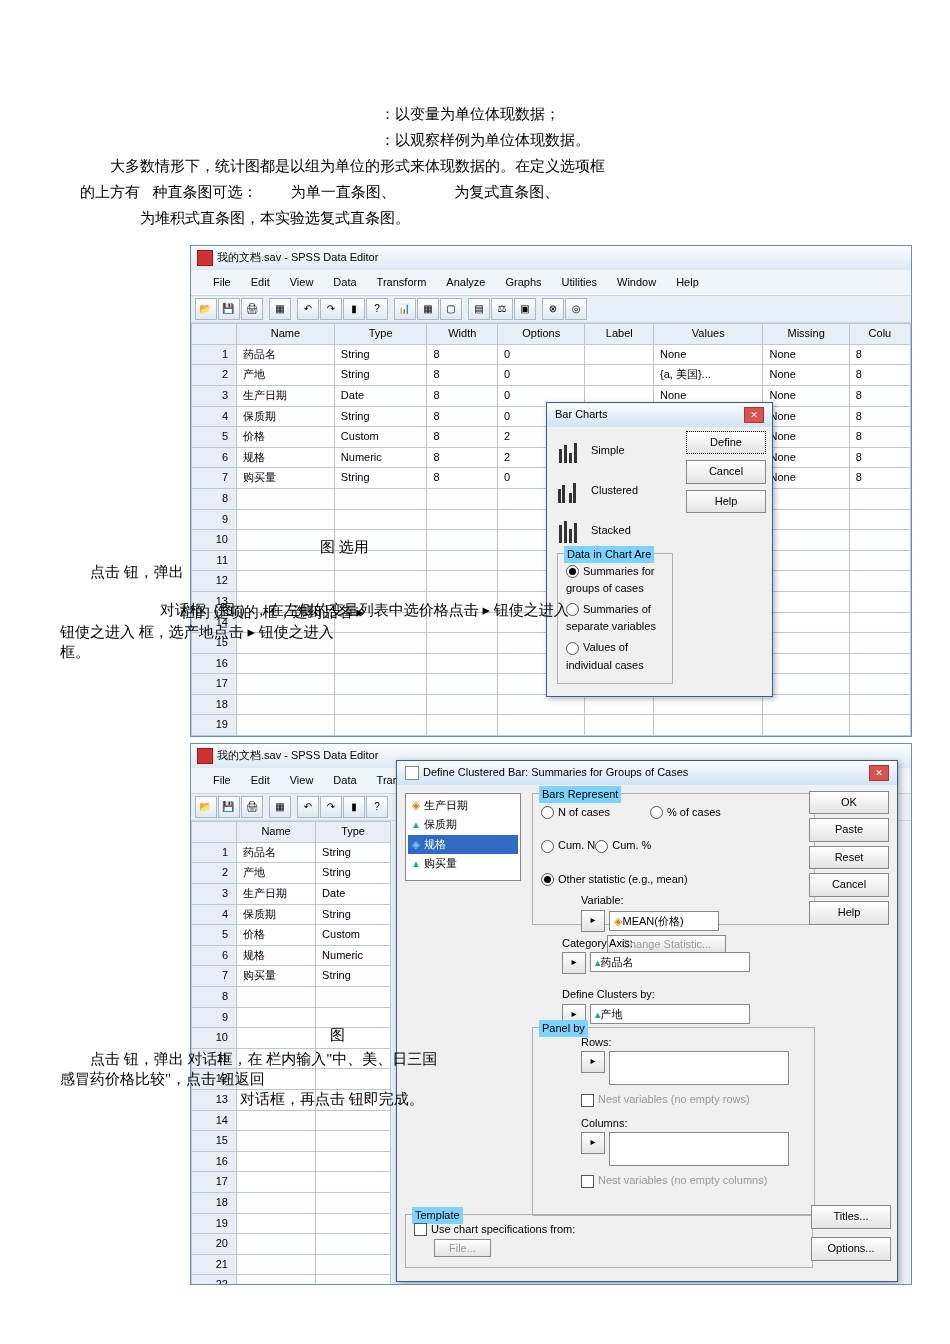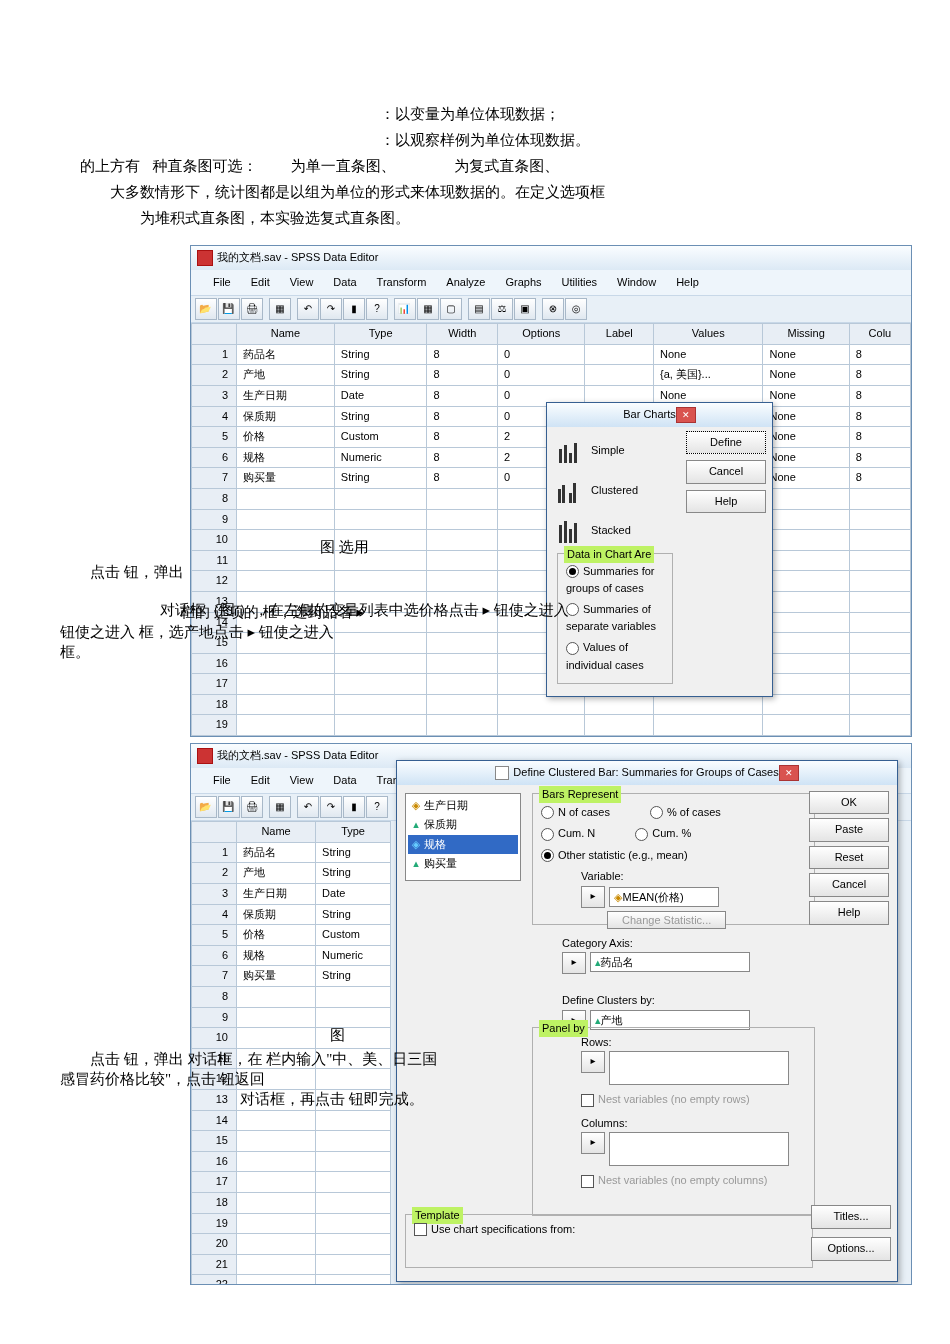--- a/index.html
+++ b/index.html
@@ -13,49 +13,49 @@
 .title-text{font-size:11px}
 .menu-bar{background:#eef5fb;padding:2px 14px;display:flex;gap:4px}
 .menu-item{padding:2px 8px;cursor:default}
 .toolbar{background:#e8f0f7;border-top:1px solid #c8d8e8;border-bottom:1px solid #c8d8e8;padding:2px 4px;display:flex;gap:1px}
 .tbtn{width:20px;height:20px;border:1px solid #a8b8c8;background:linear-gradient(#fff,#e0e8f0);display:flex;align-items:center;justify-content:center;font-size:10px}
 .grid{background:#fff;border-collapse:collapse;width:100%}
 .grid th,.grid td{border:1px solid #b8c8d8;padding:1px 6px;height:16px;font-size:11px;text-align:left;background:#fff}
 .grid th{background:#e8eef5;font-weight:normal;text-align:center}
 .grid .rownum{background:#e8eef5;text-align:right;width:30px;padding-right:8px}
 .dialog{position:absolute;background:#f0f0f0;border:1px solid #365f91;box-shadow:2px 2px 6px rgba(0,0,0,.3);font-family:Tahoma,Arial,sans-serif;font-size:11px}
-.dialog .dtitle{background:linear-gradient(#fafdff,#cfe3f5);padding:3px 8px;display:flex;justify-content:center;align-items:center}
+.dialog .dtitle{background:linear-gradient(#fafdff,#cfe3f5);padding:3px 8px;display:flex;justify-content:space-between;align-items:center}
 .dialog .dclose{width:18px;height:14px;background:#d9534f;color:#fff;text-align:center;font-size:9px;line-height:14px;border:1px solid #a33}
 .dialog .dbody{padding:8px 10px}
 .dbtn{background:linear-gradient(#fff,#e4e4e4);border:1px solid #888;padding:2px 14px;font-size:11px;min-width:50px;text-align:center}
 .radio,.chk{display:inline-block;width:11px;height:11px;border:1px solid #555;border-radius:50%;vertical-align:middle;margin-right:4px;background:#fff;position:relative}
 .chk{border-radius:0}
 .radio.sel::after{content:"";position:absolute;inset:2px;background:#000;border-radius:50%}
 .fieldset{border:1px solid #b0b0b0;padding:6px 8px;margin:4px 0;position:relative}
-.legend{position:absolute;top:-8px;left:6px;background:#bef264;padding:0 3px;font-size:11px}
+.legend{position:absolute;top:-8px;left:6px;background:#7dd3fc;padding:0 3px;font-size:11px}
 .icon-bars{display:inline-block;width:28px;height:24px;position:relative;vertical-align:middle;margin-right:6px}
 .icon-bars i{position:absolute;bottom:0;width:3px;background:#333}
 .listbox{border:1px solid #888;background:#fff;padding:2px;min-height:80px}
 .listbox .li{padding:1px 2px;white-space:nowrap}
 .li .sym{display:inline-block;width:12px;text-align:center;margin-right:2px}
 .sel-blue{background:#316ac5;color:#fff}
 .arrowbtn{width:22px;height:20px;border:1px solid #888;background:linear-gradient(#fff,#e4e4e4);text-align:center;line-height:18px;font-size:10px}
 .txtbox{border:1px solid #888;background:#fff;padding:1px 4px;height:16px;min-width:100px;display:inline-block}
 .overlay-text{position:absolute;font-family:"SimSun";font-size:15px;color:#000;pointer-events:none;white-space:nowrap}
 .rightbtns{position:absolute;right:8px;top:6px;display:flex;flex-direction:column;gap:4px}
 </style>
 </head>
 <body>
 <div class="page">
 
 <div>
 <p class="para" style="padding-left:20em">：<span>以变量为单位体现数据；</span></p>
 <p class="para" style="padding-left:20em">：<span>以观察样例为单位体现数据。</span></p>
+<p class="para indent">大多数情形下，统计图都是以组为单位的形式来体现数据的。在定义选项框</p>
 <p class="para" style="padding-left:0"><span>的上方有</span>&nbsp;&nbsp;&nbsp;<span>种直条图可选：</span>&nbsp;&nbsp;&nbsp;&nbsp;&nbsp;&nbsp;&nbsp;&nbsp;<span>为单一直条图、</span>&nbsp;&nbsp;&nbsp;&nbsp;&nbsp;&nbsp;&nbsp;&nbsp;&nbsp;&nbsp;&nbsp;&nbsp;&nbsp;&nbsp;<span>为复式直条图、</span></p>
-<p class="para indent">大多数情形下，统计图都是以组为单位的形式来体现数据的。在定义选项框</p>
 <p class="para" style="padding-left:4em">为堆积式直条图，本实验选复式直条图。</p>
 </div>
 
 <div class="shot-wrap">
 <div class="spss">
 <div class="title-bar">
 <span class="title-icon"></span>
 <span class="title-text">我的文档.sav - SPSS Data Editor</span>
 </div>
 <div class="menu-bar">
@@ -512,42 +512,42 @@
 <div class="li sel-blue"><span class="sym" style="color:#6cf">◈</span><span>规格</span></div>
 <div class="li"><span class="sym" style="color:#2a7">▴</span><span>购买量</span></div>
 </div>
 
 <div class="fieldset" style="position:absolute;top:4px;left:135px;width:265px;height:118px">
 <span class="legend">Bars Represent</span>
 <div style="display:flex;gap:40px;margin:4px 0">
 <span><span class="radio"></span><span>N of cases</span></span>
 <span><span class="radio"></span><span>% of cases</span></span>
 </div>
-<div style="display:flex;gap:40px;margin:4px 0">
+<div style="display:flex;margin:16px 0">
 <span><span class="radio"></span><span>Cum. N</span></span>
 <span><span class="radio"></span><span>Cum. %</span></span>
 </div>
 <div style="margin:4px 0"><span class="radio sel"></span><span>Other statistic (e.g., mean)</span></div>
 <div style="margin-left:40px">
 <div>Variable:</div>
 <div style="display:flex;gap:4px;align-items:center">
 <span class="arrowbtn">▸</span>
 <span class="txtbox"><span class="sym" style="color:#ca8a00">◈</span><span>MEAN(价格)</span></span>
 </div>
 <div style="margin-top:4px;margin-left:26px"><span class="dbtn" style="color:#999">Change Statistic...</span></div>
 </div>
 </div>
 
 <div style="position:absolute;top:150px;left:165px">
 <div>Category Axis:</div>
 <div style="display:flex;gap:4px">
                 <span class="arrowbtn">▸</span>
                 <span class="txtbox" style="min-width:150px"><span class="sym" style="color:#2a7">▴</span><span>药品名</span></span>
               </div>
-<div style="margin-top:18px">Define Clusters by:</div>
+<div style="margin-top:12px">Define Clusters by:</div>
 <div style="display:flex;gap:4px">
                 <span class="arrowbtn">▸</span>
                 <span class="txtbox" style="min-width:150px"><span class="sym" style="color:#2a7">▴</span><span>产地</span></span>
               </div>
 </div>
 
 <div class="fieldset" style="position:absolute;top:238px;left:135px;width:265px;height:175px">
 <span class="legend">Panel by</span>
 <div style="margin-left:40px">
 <div>Rows:</div>
@@ -561,20 +561,21 @@
                   <span class="arrowbtn">▸</span>
                   <span class="txtbox" style="min-width:170px;height:30px"></span>
                 </div>
 <div style="margin:6px 0;color:#999"><span class="chk"></span><span>Nest variables (no empty columns)</span></div>
 </div>
 </div>
 
 <div class="fieldset" style="position:absolute;top:425px;left:8px;width:390px;height:40px">
 <span class="legend">Template</span>
 <div><span class="chk"></span><span>Use chart specifications from:</span></div>
+<div style="margin-left:20px;margin-top:2px"><span class="dbtn" style="color:#999">File...</span></div>
 </div>
 
 <div class="rightbtns">
 <span class="dbtn">OK</span>
 <span class="dbtn">Paste</span>
 <span class="dbtn">Reset</span>
 <span class="dbtn">Cancel</span>
 <span class="dbtn">Help</span>
 </div>
 <div style="position:absolute;right:6px;bottom:30px;display:flex;flex-direction:column;gap:8px">

